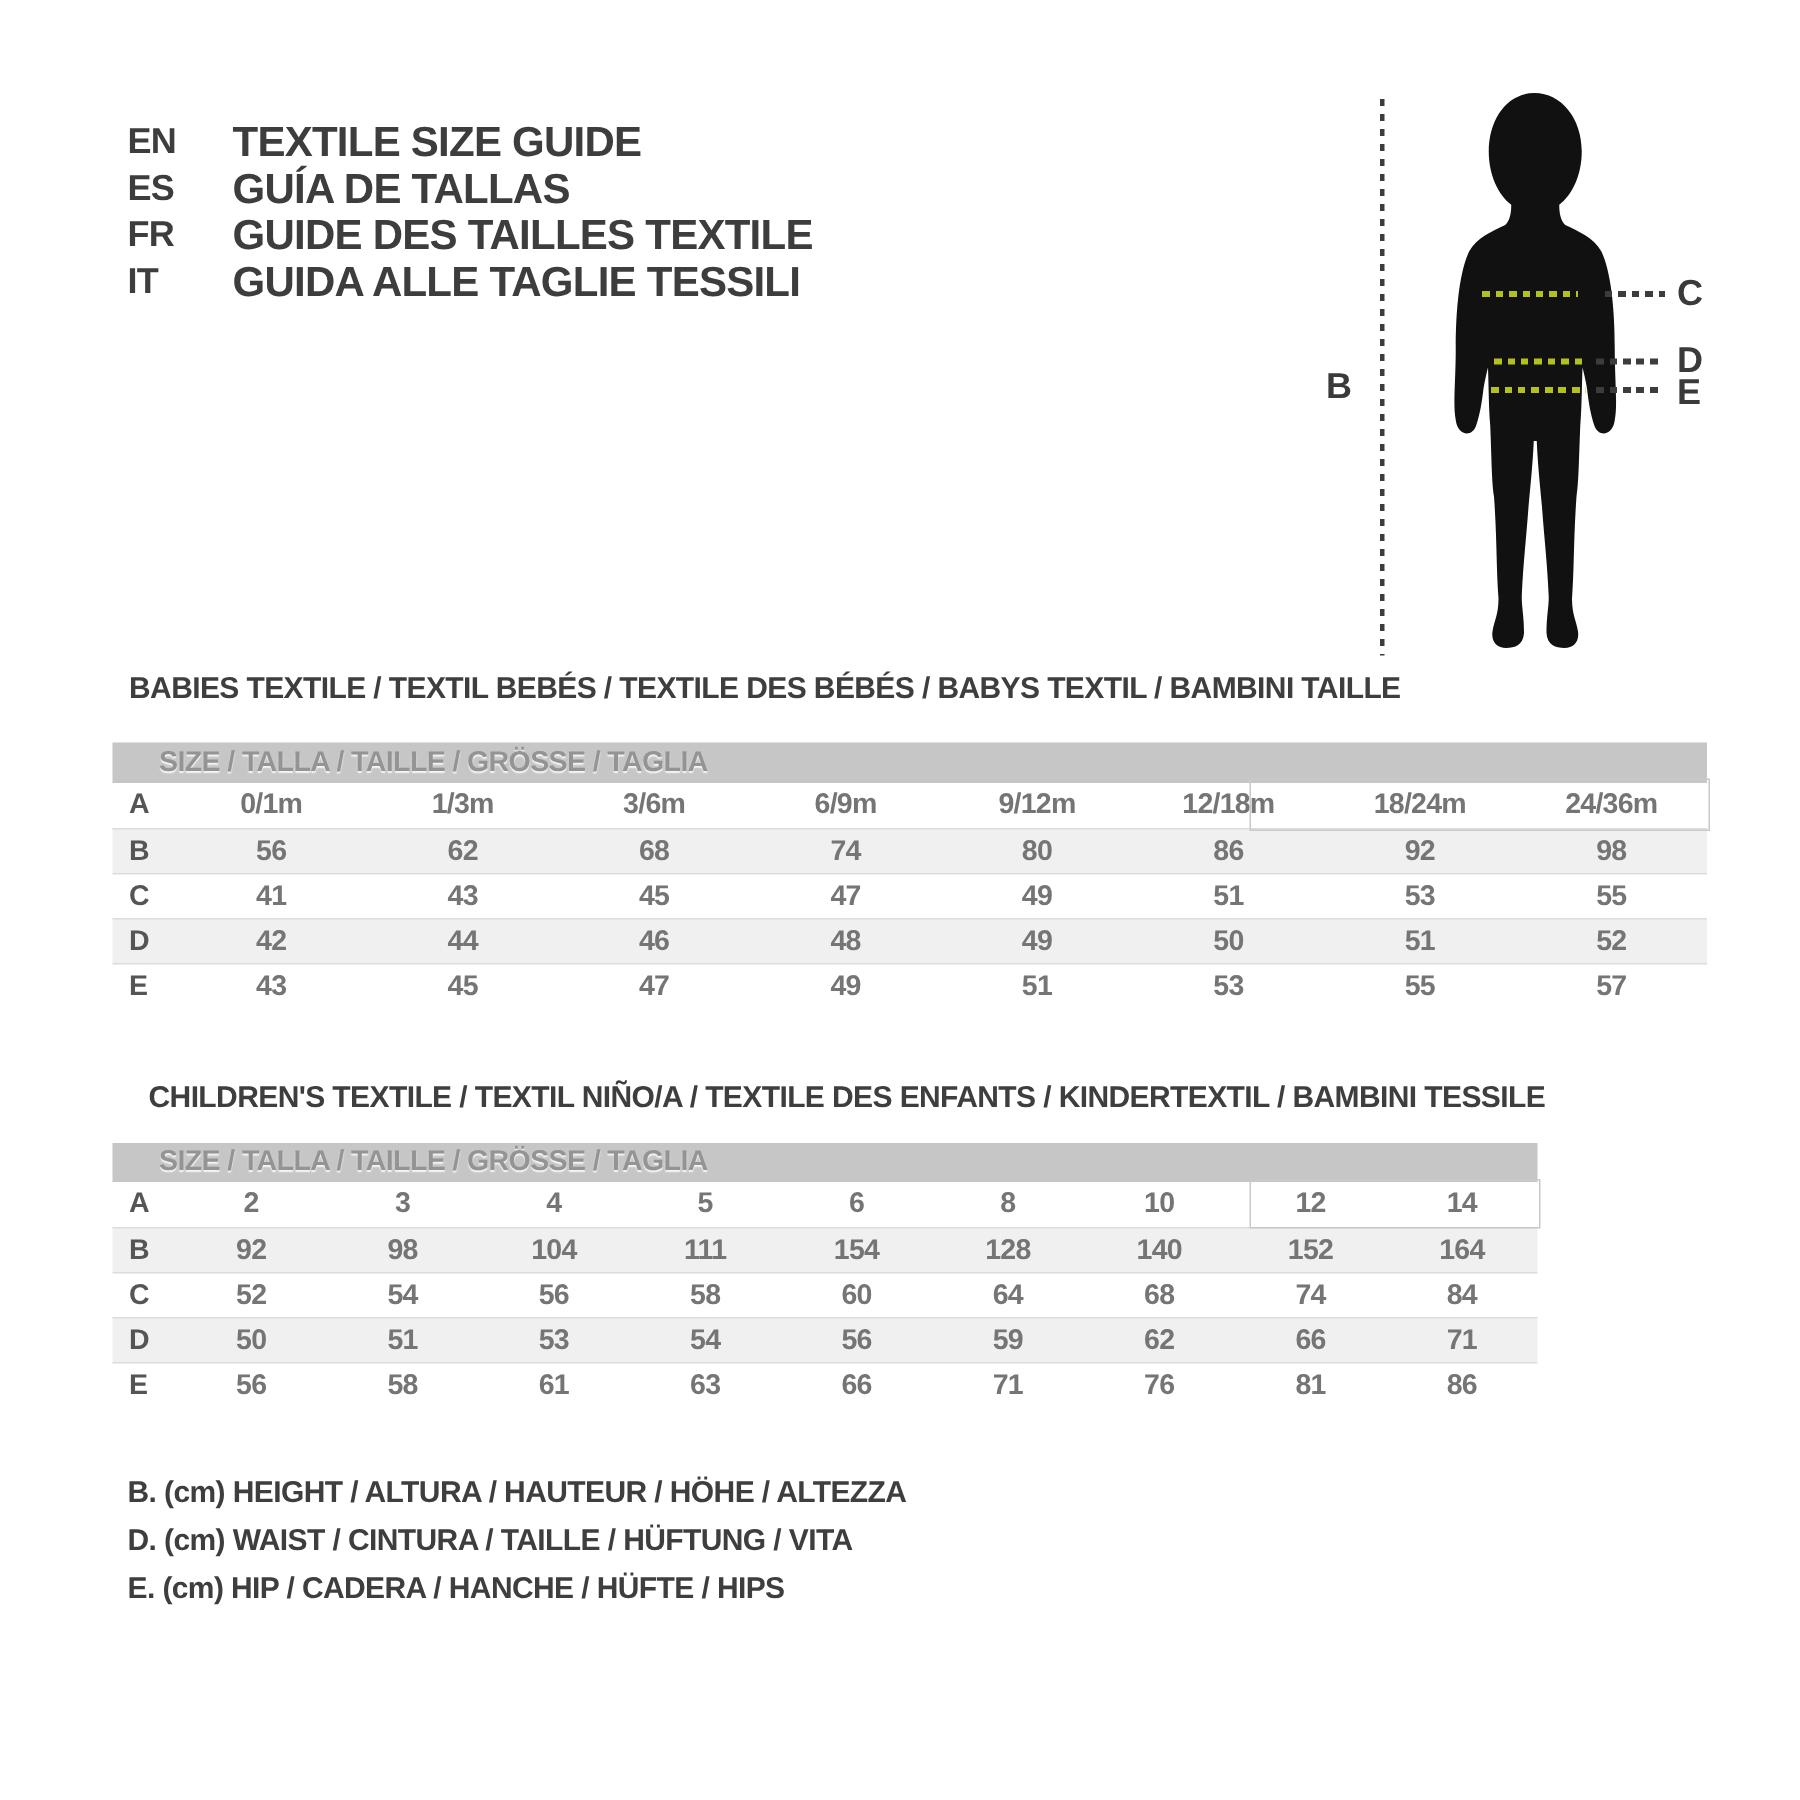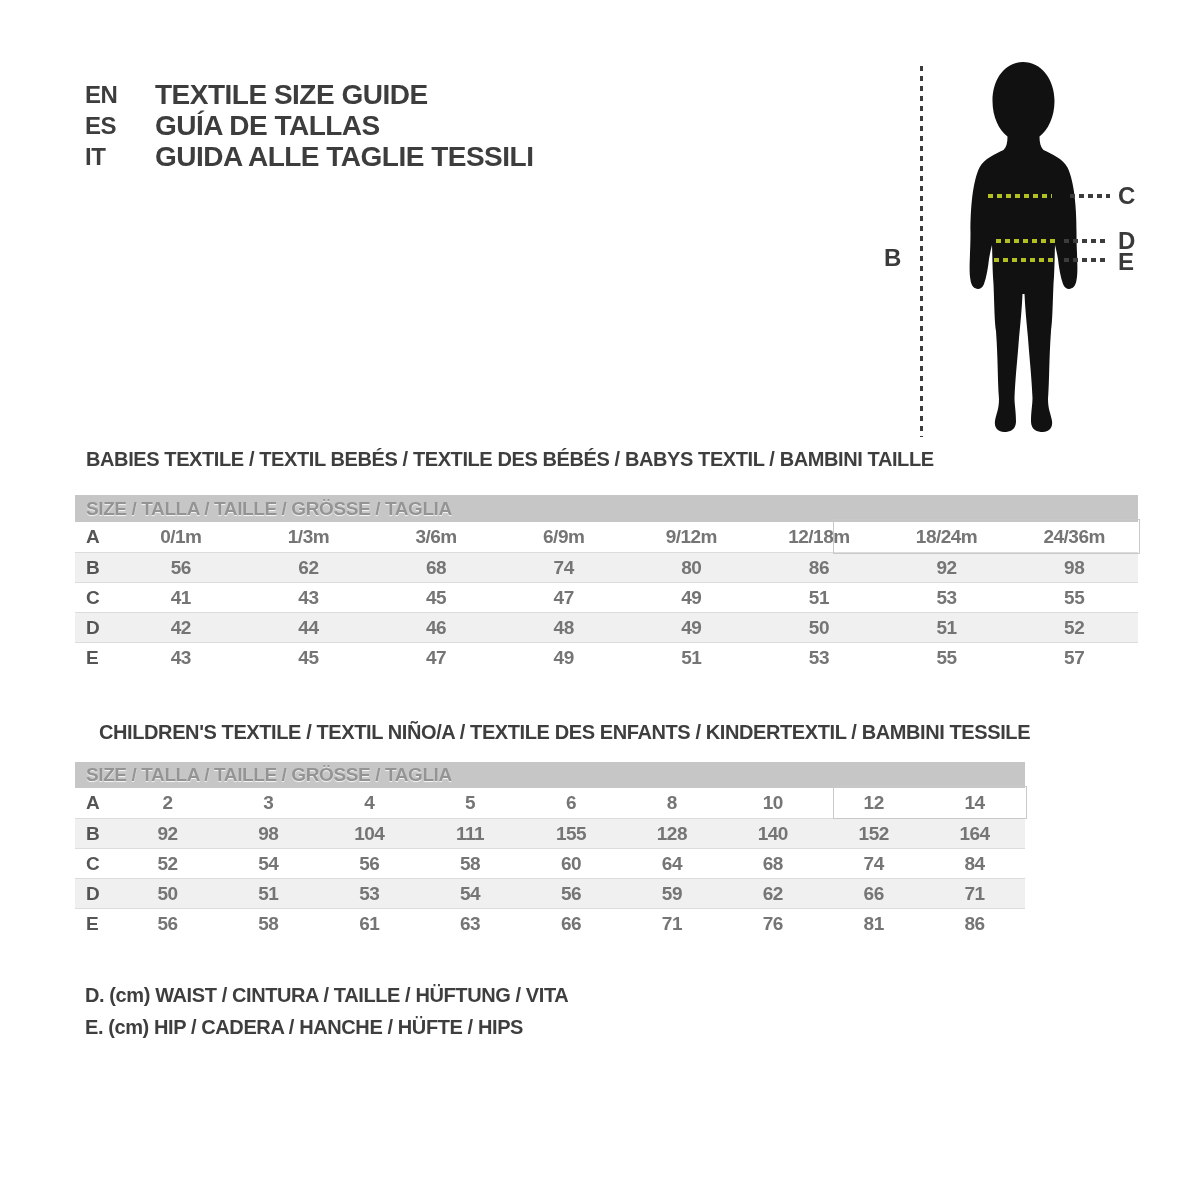--- a/index.html
+++ b/index.html
@@ -37,21 +37,21 @@
   .babies-heading{left:86px;top:448px;}
   .children-heading{left:99px;top:721px;}
 
   
   .size-table{background:#ffffff;}
   .babies-table{left:75px;top:495px;width:1063px;}
   .children-table{left:75px;top:762px;width:950px;}
   .tbar{height:27px;background:#c6c6c6;display:flex;align-items:center;}
   .children-table .tbar{height:26px;}
   .tbar span{padding-left:11px;font-size:19px;font-weight:700;letter-spacing:-0.4px;
-             color:#949494;text-shadow:0 1px 1px rgba(255,255,255,0.85);white-space:pre;}
+             color:#949494;text-shadow:0 1px 1px rgba(255,255,255,0.85);white-space:pre;margin-left:20px;}
   .trow{display:flex;height:30px;align-items:center;background:#ffffff;}
   .trow.stripe{background:#f0f0f0;}
   .trow + .trow{border-top:1px solid #dcdcdc;height:29px;}
   .tlabel{width:42px;padding-left:11px;box-sizing:border-box;font-size:19px;font-weight:700;
           letter-spacing:-0.5px;color:#555555;}
   .tcell{flex:1;text-align:center;font-size:19px;font-weight:700;letter-spacing:-0.5px;color:#757575;}
 
   
   .hl-box{border:1px solid #c9c9c9;background:transparent;pointer-events:none;}
   .babies-box{left:833px;top:519px;width:305px;height:33px;}
@@ -66,20 +66,24 @@
 <body>
 
 <div class="abs lang-list">
   <div class="lang-row">
     <span class="lang-code">EN</span>
     <span class="lang-label">TEXTILE SIZE GUIDE</span>
   </div>
   <div class="lang-row">
     <span class="lang-code">ES</span>
     <span class="lang-label">GUÍA DE TALLAS</span>
+  </div>
+  <div class="lang-row">
+    <span class="lang-code">FR</span>
+    <span class="lang-label">GUIDE DES TAILLES TEXTILE</span>
   </div>
   <div class="lang-row">
     <span class="lang-code">IT</span>
     <span class="lang-label">GUIDA ALLE TAGLIE TESSILI</span>
   </div>
 </div>
 
 <div class="abs b-line"></div>
 <span class="abs m-label b-label">B</span>
 
@@ -218,21 +222,21 @@
         <span class="tcell">10</span>
         <span class="tcell">12</span>
         <span class="tcell">14</span>
       </div>
       <div class="trow stripe">
         <span class="tlabel">B</span>
         <span class="tcell">92</span>
         <span class="tcell">98</span>
         <span class="tcell">104</span>
         <span class="tcell">111</span>
-        <span class="tcell">155</span>
+        <span class="tcell">154</span>
         <span class="tcell">128</span>
         <span class="tcell">140</span>
         <span class="tcell">152</span>
         <span class="tcell">164</span>
       </div>
       <div class="trow">
         <span class="tlabel">C</span>
         <span class="tcell">52</span>
         <span class="tcell">54</span>
         <span class="tcell">56</span>
@@ -265,15 +269,16 @@
         <span class="tcell">71</span>
         <span class="tcell">76</span>
         <span class="tcell">81</span>
         <span class="tcell">86</span>
       </div>
     </div>
 </div>
 <div class="abs hl-box children-box"></div>
 
 <div class="abs legend">
+  <div class="legend-line">B. (cm) HEIGHT / ALTURA / HAUTEUR / HÖHE / ALTEZZA</div>
   <div class="legend-line">D. (cm) WAIST / CINTURA / TAILLE / HÜFTUNG / VITA</div>
   <div class="legend-line">E. (cm) HIP / CADERA / HANCHE / HÜFTE / HIPS</div>
 </div>
 
 </body></html>

